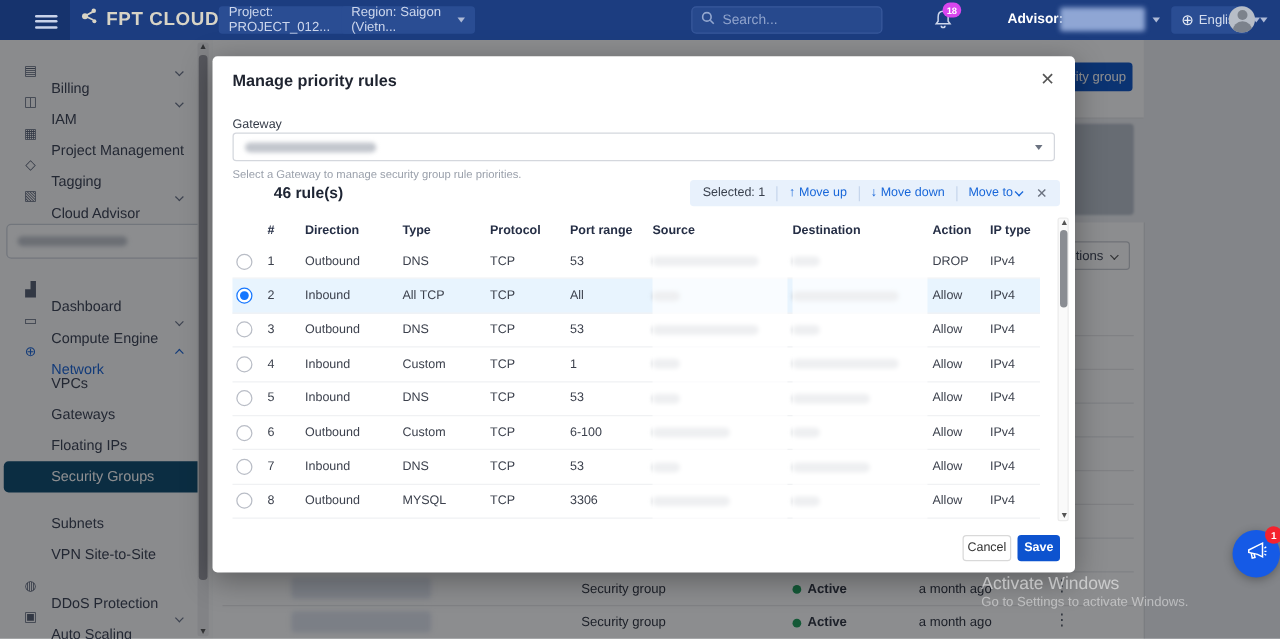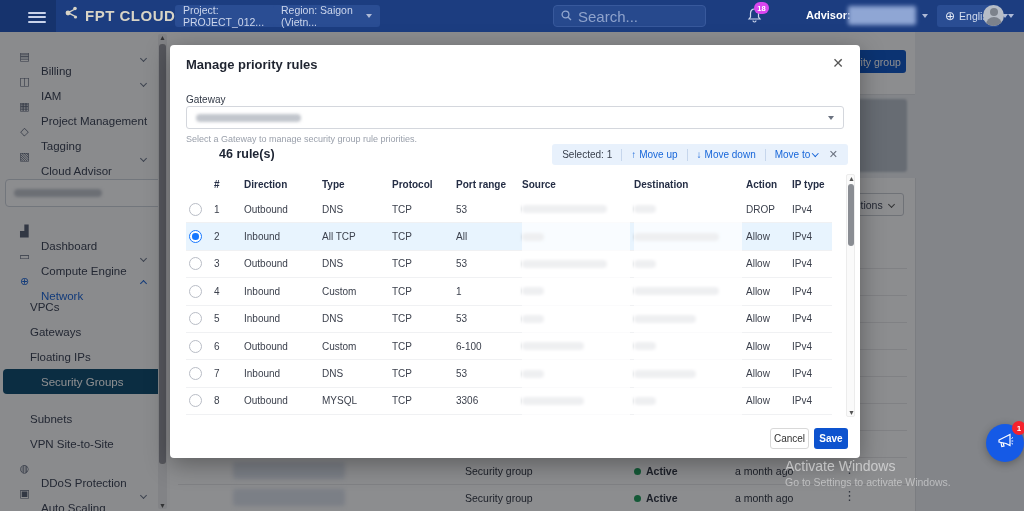--- a/index.html
+++ b/index.html
@@ -11,21 +11,21 @@
   .topbar .left-block { position:absolute; left:0; top:0; width:56px; height:32px; background:#16336d; }
   .hamburger { position:absolute; left:28px; top:9px; width:18px; height:14px; color:#c9d3ea; font-size:14px; line-height:14px; cursor:pointer; }
   .hamburger span { display:block; height:2px; background:#c9d3ea; margin:2.5px 0; border-radius:1px; }
   .logo { position:absolute; left:64px; top:5px; display:flex; align-items:center; gap:5px; color:#d8d4c6; }
   .logo-text { font-size:15px; font-weight:bold; letter-spacing:0.5px; }
   .tb-btn { position:absolute; top:5px; height:22px; background:#2a4d93; border-radius:3px; color:#ccd6ec;
     font-size:10.5px; display:flex; align-items:center; padding:0 8px; gap:8px; cursor:pointer; }
   .caret { width:0; height:0; border-left:3.5px solid transparent; border-right:3.5px solid transparent; border-top:4px solid #aebad6; }
   .searchbox { position:absolute; left:553px; top:5px; width:153px; height:22px; background:#27498d; border:1px solid #38599c;
     border-radius:4px; display:flex; align-items:center; padding:0 7px; gap:6px; }
-  .searchbox input { background:transparent; border:none; outline:none; color:#93a7cf; font-size:15px; width:110px; font-family:inherit; }
+  .searchbox input { background:transparent; border:none; outline:none; color:#93a7cf; font-size:11px; width:110px; font-family:inherit; }
   .searchbox input::placeholder { color:#8fa3cc; }
   .bell { position:absolute; left:746px; top:7px; width:18px; height:18px; cursor:pointer; }
   .bell-badge { position:absolute; left:754px; top:2px; min-width:15px; height:12px; background:#d946ef; border-radius:7px;
     color:#fff; font-size:7.5px; font-weight:bold; display:flex; align-items:center; justify-content:center; padding:0 3px; }
   .tenant { position:absolute; left:806px; top:9px; color:#fff; font-size:11px; font-weight:bold; }
   .tenant-blob { position:absolute; left:848px; top:6px; width:68px; height:19px; background:#8fa6d4; border-radius:2px; filter:blur(2px); }
   .tenant-caret { position:absolute; left:922px; top:14px; }
   .lang-btn { left:937px; width:62px; color:#d5deef; }
   .globe { font-size:12px; color:#e8edf7; }
   .avatar-wrap { position:absolute; left:983px; top:5px; display:flex; align-items:center; gap:4px; cursor:pointer; }
@@ -35,21 +35,21 @@
 
   
   .sidebar { position:absolute; left:0; top:32px; width:170px; height:479px; background:#fbfbfc; z-index:1; padding-top:12px; }
   .sb-item { height:25px; display:flex; align-items:center; padding:0 10px 0 18px; gap:10px; font-size:11.5px; color:#3a4152; cursor:pointer; }
   .sb-ico { width:13px; font-size:11px; color:#565f72; text-align:center; }
   .sb-label { flex:1;margin-top:28px; }
   .sb-chev { color:#6b7488; margin-right:14px; }
   .chev { display:inline-block; width:5px; height:5px; border-right:1.4px solid currentColor; border-bottom:1.4px solid currentColor; transform:rotate(45deg); }
   .chev.up { transform:rotate(-135deg); }
   .sb-item.accent, .sb-item.accent .sb-ico, .sb-item.accent .sb-chev { color:#1a64d6; }
-  .sb-child { height:25px; display:flex; align-items:center; padding-left:30px; font-size:11.5px; color:#3a4152; cursor:pointer; }
+  .sb-child { height:25px; display:flex; align-items:center; padding-left:41px; font-size:11.5px; color:#3a4152; cursor:pointer; }
   .sb-child.active { background:#0c4a6e; color:#fff; margin:0 6px 12px 3px; padding-left:38px; border-radius:4px; }
   .sb-select { margin:10px 5px 12px 5px; height:28px; background:#fff; border:1px solid #cfd4dc; border-radius:4px;
     display:flex; align-items:center; padding:0 8px; }
   .sb-select .blob { width:88px; }
   .sb-scroll { position:absolute; right:3px; top:2px; bottom:2px; width:9px; background:#ededee; border-radius:2px; }
   .sb-thumb { position:absolute; left:1px; top:10px; width:7px; height:420px; background:#9a9aa0; border-radius:3px; cursor:pointer; }
   .scroll-arrow { position:absolute; left:0; width:9px; font-size:7px; color:#555; text-align:center; cursor:pointer; }
 
   
   .main { position:absolute; left:170px; top:32px; width:854px; height:479px; z-index:1; }

